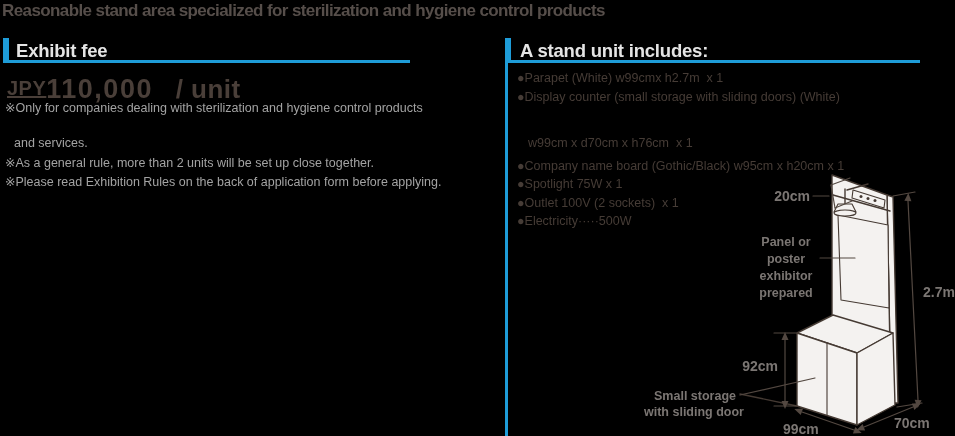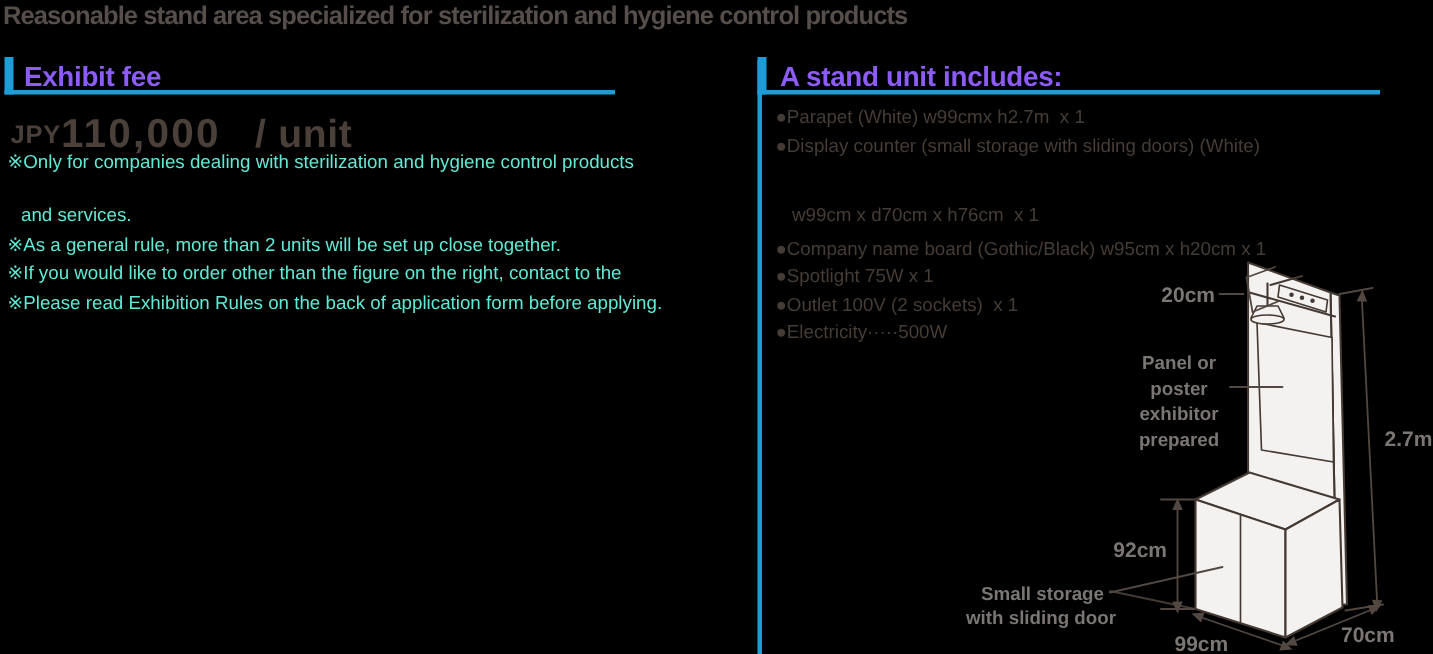--- a/index.html
+++ b/index.html
@@ -6,32 +6,32 @@
   .page{
     position:relative;width:955px;height:436px;background:#000;overflow:hidden;
     font-family:"Liberation Sans","DejaVu Sans",sans-serif;
   }
   .page-title{
     position:absolute;left:2px;top:1px;width:760px;
     font-size:17px;font-weight:bold;letter-spacing:-0.6px;color:#564e4a;white-space:pre;
   }
   .accent-bar{position:absolute;width:6px;height:25px;top:38px;background:#1e9cd8;}
   .heading-text{
-    position:absolute;top:40px;font-size:18.5px;font-weight:bold;color:#8b5cf6;
+    position:absolute;top:40px;font-size:18.5px;font-weight:bold;color:#e5e5e5;
     letter-spacing:-0.2px;white-space:pre;
   }
   .heading-rule{position:absolute;top:60px;height:3px;background:#1e9cd8;}
   .divider{position:absolute;left:505px;top:40px;width:3px;height:396px;background:#1e9cd8;}
 
   .price{position:absolute;left:7px;top:74px;color:#4a3f39;white-space:pre;}
-  .price .cur{font-size:17px;font-weight:bold;letter-spacing:0.5px;vertical-align:3px;}
+  .price .cur{font-size:20px;font-weight:bold;letter-spacing:0.5px;vertical-align:3px;text-decoration:underline;}
   .price .amt{font-size:27px;font-weight:bold;letter-spacing:1.5px;}
   .price .suffix{font-size:26px;font-weight:bold;letter-spacing:0.5px;margin-left:15px;}
 
-  .notes{position:absolute;left:5px;top:100px;width:495px;color:#5eead4;font-size:12.5px;}
+  .notes{position:absolute;left:5px;top:100px;width:495px;color:#a3a3a3;font-size:12.5px;}
   .notes .line{white-space:pre;line-height:16px;}
   .notes .note{margin-bottom:3.5px;}
   .notes .cont{padding-left:9px;margin-top:19px;}
 
   .includes{position:absolute;left:517px;top:69px;width:434px;color:#463c36;font-size:12.5px;}
   .includes .line{white-space:pre;line-height:18.5px;}
   .includes .cont{padding-left:11px;margin-top:28px;}
   .includes .gap{margin-top:4px;}
 
   .diagram{position:absolute;left:610px;top:168px;}
@@ -58,21 +58,20 @@
 
     <div class="notes">
       <div class="note">
         <div class="line">※Only for companies dealing with sterilization and hygiene control products</div>
         <div class="line cont">and services.</div>
       </div>
       <div class="note">
         <div class="line">※As a general rule, more than 2 units will be set up close together.</div>
       </div>
       <div class="note">
-        <div class="line">※If you would like to order other than the figure on the right, contact to the</div>
       </div>
       <div class="note">
         <div class="line">※Please read Exhibition Rules on the back of application form before applying.</div>
       </div>
     </div>
   </section>
 
   <div class="divider"></div>
 
   <section>

